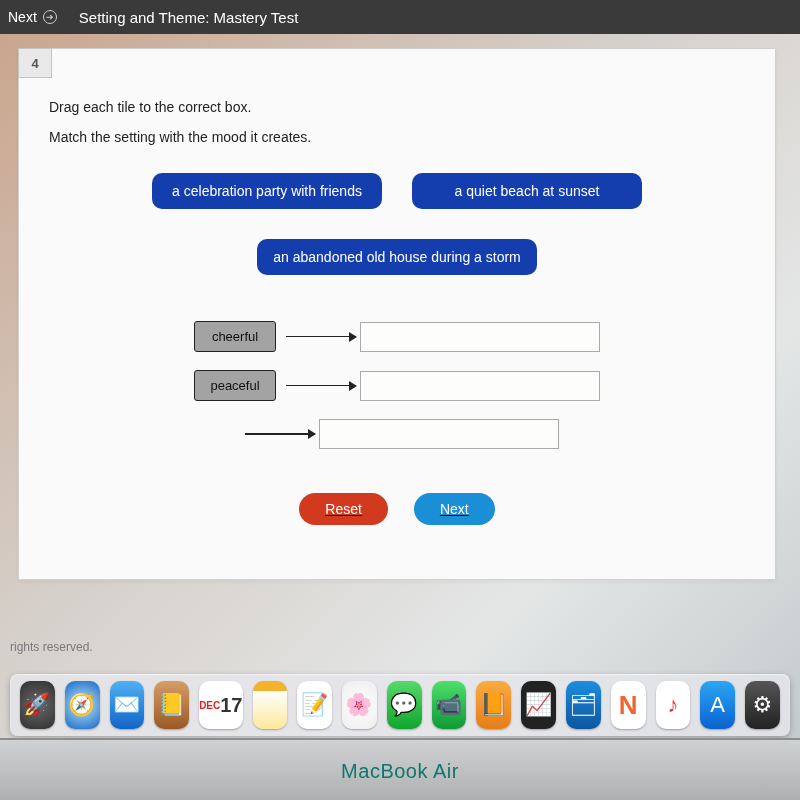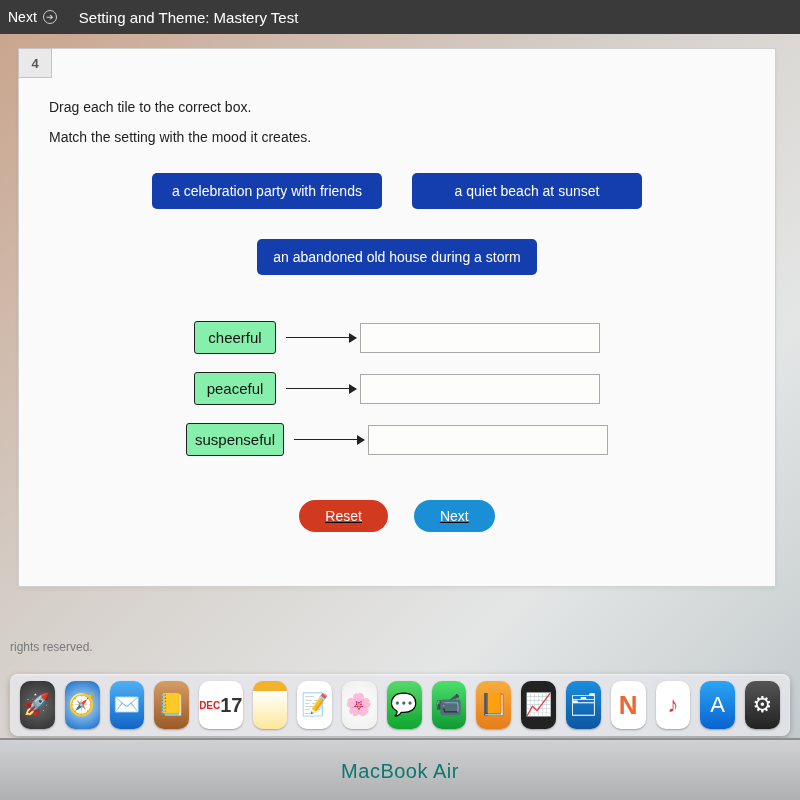--- a/index.html
+++ b/index.html
@@ -56,39 +56,39 @@
     padding: 0 50px;
   }
   .tile {
     background: #143dad;
     color: #fff;
     font-size: 14px;
     padding: 10px 16px;
     min-width: 230px;
     text-align:center;
     cursor: grab;
-    border-radius: 5px;
+    border-radius: 10px;
   }
   .pairs {
     display:flex; flex-direction:column; gap: 18px;
     align-items:center;
     margin-bottom: 44px;
   }
   .pair {
     display:flex; align-items:center; gap: 0;
   }
   .label-box {
     border: 1.5px solid #222;
     border-radius: 3px;
     padding: 7px 8px;
-    font-size: 15px;
+    font-size: 13px;
     color:#111;
     min-width: 82px;
     text-align:center;
-    background:#86efac;
+    background:#a3a3a3;
   }
   .arrow {
     width: 70px; height:1.5px; background:#222; position:relative;
     margin: 0 4px 0 10px;
   }
   .arrow::after {
     content:"";
     position:absolute; right:-1px; top:-4px;
     border-left: 8px solid #222;
     border-top: 5px solid transparent;
@@ -199,21 +199,20 @@
         <div class="label-box">cheerful</div>
         <div class="arrow"></div>
         <div class="drop"></div>
       </div>
       <div class="pair">
         <div class="label-box">peaceful</div>
         <div class="arrow"></div>
         <div class="drop"></div>
       </div>
       <div class="pair">
-        <div class="label-box">suspenseful</div>
         <div class="arrow"></div>
         <div class="drop"></div>
       </div>
     </div>
 
     <div class="btns">
       <button class="btn btn-reset">Reset</button>
       <button class="btn btn-next">Next</button>
     </div>
   </div>

